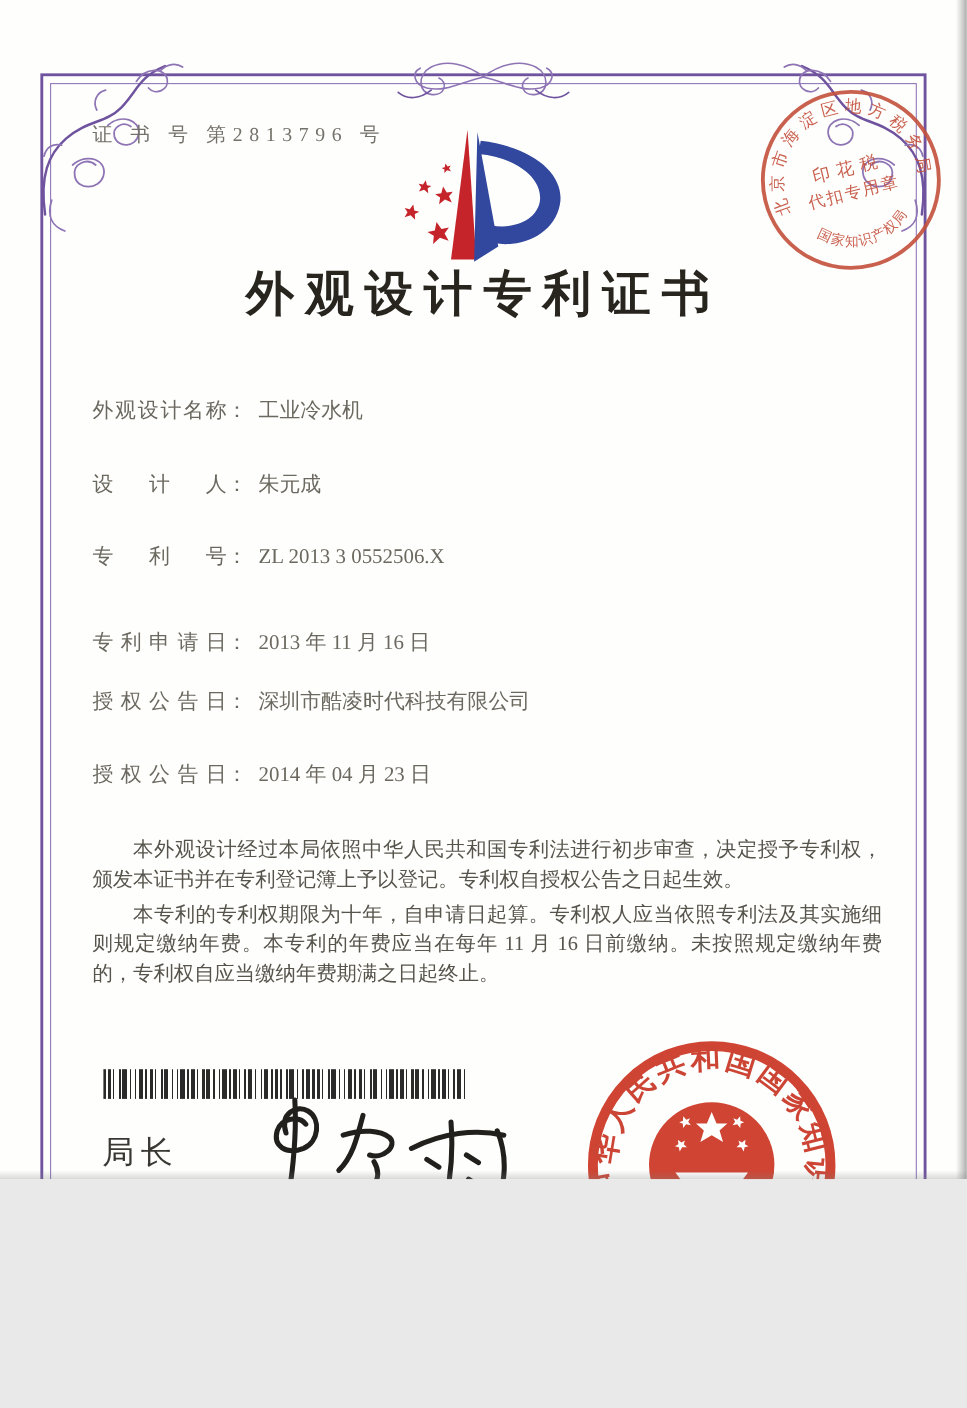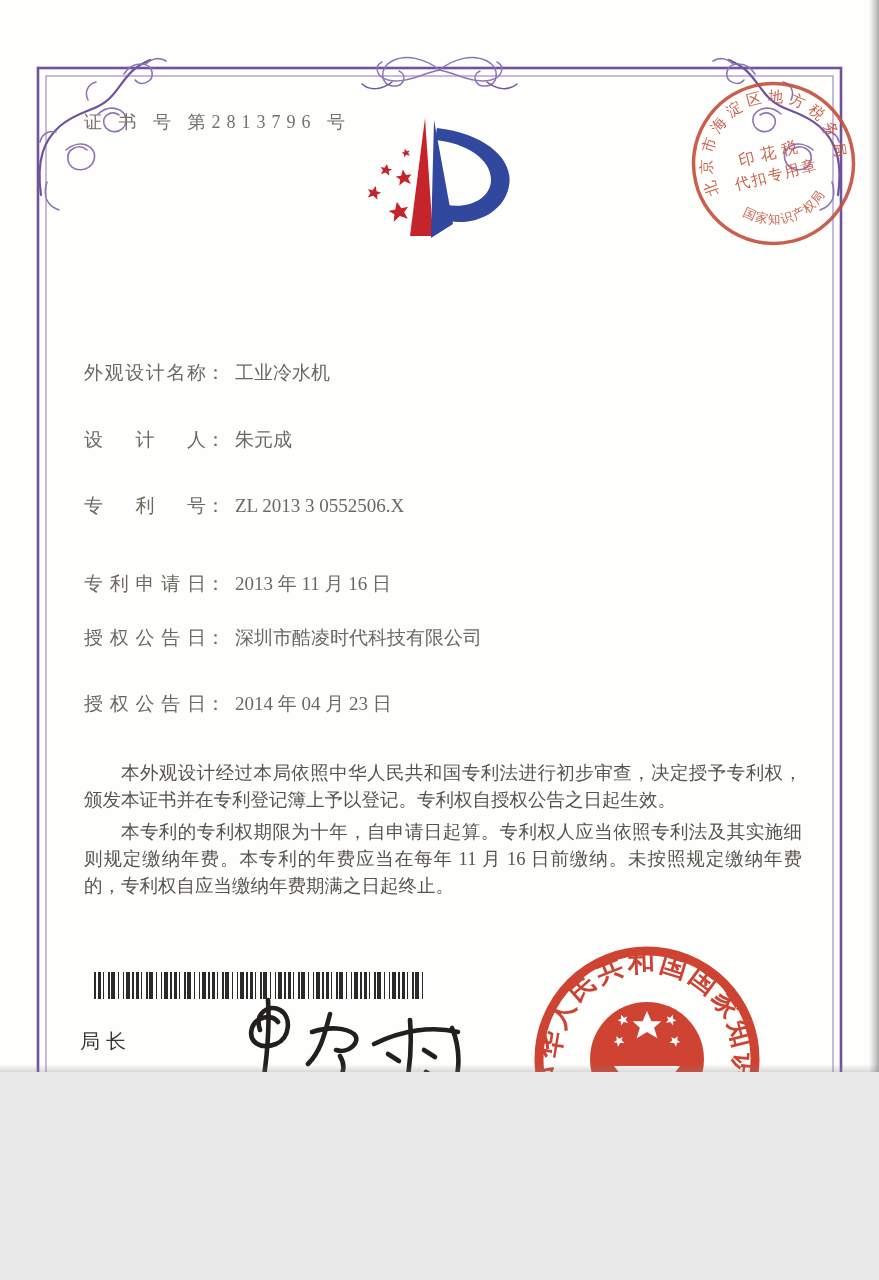--- a/index.html
+++ b/index.html
@@ -22,21 +22,21 @@
   .f-colon{margin-right:10px;}
   .paragraphs{position:absolute;left:84px;top:736px;width:718px;font-size:18.5px;
       line-height:27px;color:#57544c;text-align:justify;margin-top:24px;}
   .paragraphs p{margin:0 0 5px 0;text-indent:2em;}
   .barcode{position:absolute;left:94px;top:972px;width:330px;height:27px;
       background-image:repeating-linear-gradient(90deg,
         #2a2a2a 0 2px,transparent 2px 4px,#2a2a2a 4px 7px,transparent 7px 9px,
         #2a2a2a 9px 10px,transparent 10px 14px,#2a2a2a 14px 16px,transparent 16px 17px,
         #2a2a2a 17px 21px,transparent 21px 24px,#2a2a2a 24px 25px,transparent 25px 29px,
         #2a2a2a 29px 30px,transparent 30px 32px,#2a2a2a 32px 36px,transparent 36px 38px);}
-  .director-title{position:absolute;left:80px;top:1028px;font-size:20px;color:#3a3833;
+  .director-title{position:absolute;left:93px;top:1028px;font-size:29px;color:#3a3833;
       font-family:Liberation Mono, monospace;letter-spacing:6px;}
   .director-name{position:absolute;left:95px;top:1070px;font-size:25px;color:#3a3833;
       font-family:"Liberation Sans","DejaVu Sans",sans-serif;letter-spacing:5px;}
   .signature{position:absolute;left:212px;top:992px;}
   .seal{position:absolute;left:530px;top:942px;opacity:.95;}
   .seal-date{position:absolute;left:551px;top:1096px;font-size:20px;letter-spacing:2px;
       color:#ae3226;transform:rotate(-1.5deg);white-space:nowrap;}
   .tax-stamp{position:absolute;left:686px;top:76px;transform:rotate(-14deg);opacity:.9;}
   .footer{position:absolute;left:0;top:1153px;width:100%;text-align:center;
       font-size:15px;letter-spacing:6px;color:#73706a;}
@@ -88,20 +88,21 @@
     <path d="M100,14 C150,20 177,46 172,72 C167,99 137,112 112,107 L110,91 C133,95 153,84 154,67 C155,46 130,29 98,26 Z" fill="#32479e"></path>
     <g fill="#c5242b">
       <use href="#star" transform="translate(69,39) scale(0.45) rotate(-15)"></use>
       <use href="#star" transform="translate(49,56) scale(0.62) rotate(10)"></use>
       <use href="#star" transform="translate(67,64) scale(0.85) rotate(-8)"></use>
       <use href="#star" transform="translate(37,79) scale(0.72) rotate(14)"></use>
       <use href="#star" transform="translate(62,98) scale(1.05) rotate(-12)"></use>
     </g>
   </svg>
 
+  <div class="title">外观设计专利证书</div>
 
   <div class="fields">
     <div class="field-row f0">
       <span class="f-label">外观设计名称</span><span class="f-colon">：</span><span>工业冷水机</span>
     </div>
     <div class="field-row f1">
       <span class="f-label">设计人</span><span class="f-colon">：</span><span>朱元成</span>
     </div>
     <div class="field-row f2">
       <span class="f-label">专利号</span><span class="f-colon">：</span><span>ZL 2013 3 0552506.X</span>

